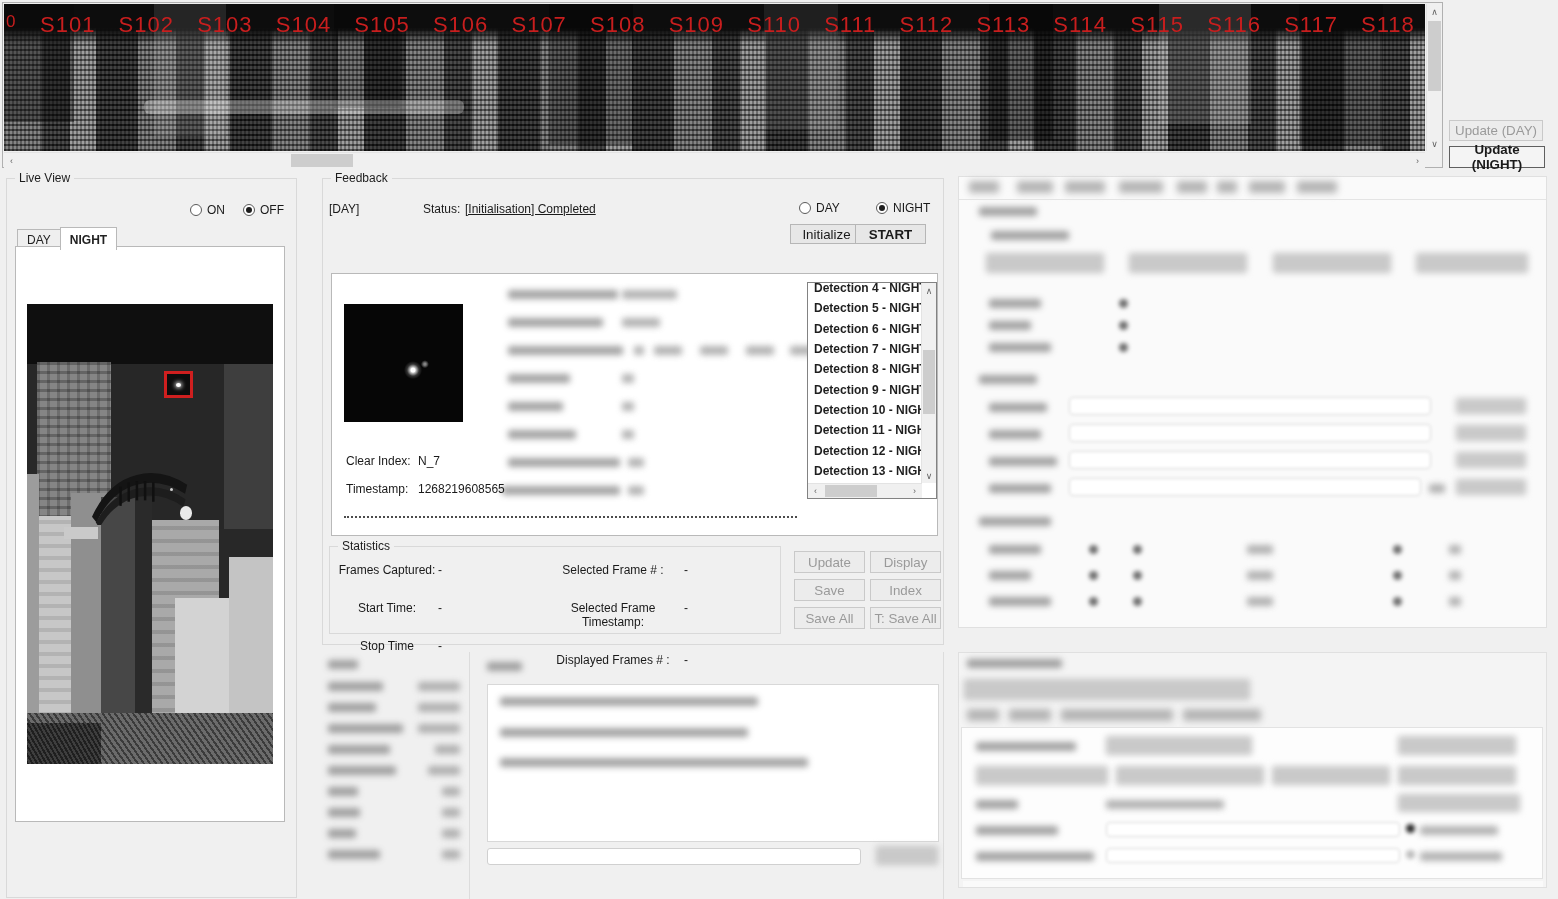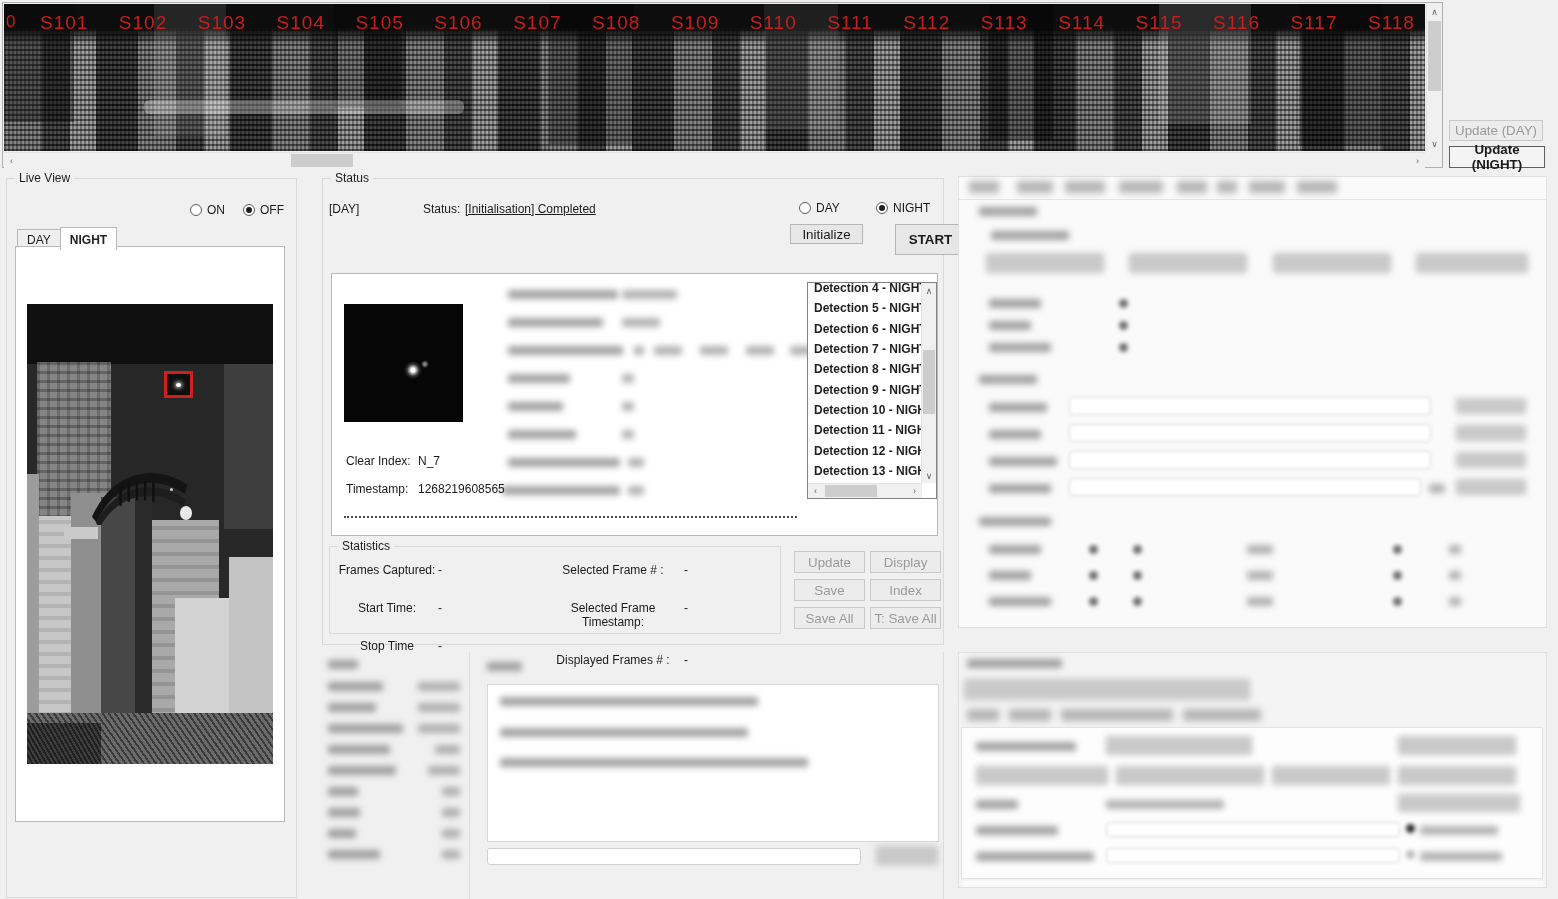--- a/index.html
+++ b/index.html
@@ -35,21 +35,21 @@
   #pano-panel { position:absolute; left:2px; top:2px; width:1441px; height:166px; background:#f0f0f0; border:1px solid #b0b0b0; }
   #pano-viewport { position:absolute; left:1px; top:1px; width:1421px; height:147px; overflow:hidden;
     background:
       linear-gradient(180deg,#0d0d0d 0px,#0d0d0d 24px,rgba(13,13,13,0) 40px),
       repeating-linear-gradient(0deg, rgba(0,0,0,.42) 0 2px, rgba(255,255,255,.10) 2px 5px),
       repeating-linear-gradient(90deg, rgba(0,0,0,.35) 0 2px, rgba(255,255,255,.06) 2px 4px),
       repeating-linear-gradient(90deg,#6f6f6f 0 38px,#2b2b2b 38px 66px,#8d8d8d 66px 92px,#202020 92px 134px);
     background-color:#3a3a3a; }
   .pk { position:absolute; top:0; }
   #pano-labels { position:absolute; left:0; top:8px; width:1421px; display:flex; justify-content:space-between; padding:0 10px 0 36px; }
-  .sector-label { font-size:19px; letter-spacing:1px; }
+  .sector-label { font-size:22px; letter-spacing:1px; }
   #pano-partial { position:absolute; left:2px; top:8px; font-size:17px; }
   #pano-hscroll { left:1px; top:149px; width:1421px; height:16px; }
   #pano-vscroll { left:1423px; top:1px; width:16px; height:147px; }
 
   #update-day   { left:1449px; top:120px; width:94px; height:21px; }
   #update-night { left:1449px; top:146px; width:96px; height:22px; }
 
   
   #live-view { left:6px; top:178px; width:291px; height:720px; }
   #lv-radios { position:absolute; right:12px; top:24px; display:flex; gap:18px; }
@@ -60,21 +60,21 @@
 
   
   #results { left:322px; top:178px; width:622px; height:467px; }
   #res-header { position:absolute; left:4px; top:18px; width:614px; height:24px; }
   #res-tag { position:absolute; left:2px; top:5px; }
   #res-status-label { position:absolute; left:96px; top:5px; }
   #res-status-value { position:absolute; left:138px; top:5px;text-decoration:underline; }
   #res-radio-day { position:absolute; left:472px; top:4px; }
   #res-radio-night { position:absolute; left:549px; top:4px; }
   #btn-initialize { left:467px; top:45px; width:73px; height:20px;text-align:right; }
-  #btn-start { left:532px; top:45px; width:71px; height:31px; font-weight:700;margin-left:40px; }
+  #btn-start { left:532px; top:45px; width:71px; height:20px; font-weight:700; }
   #res-tabs { left:8px; top:74px; }
   #res-page { left:8px; top:94px; width:607px; height:263px; }
   #det-thumb { position:absolute; left:12px; top:30px; width:119px; height:118px;
       background:
         radial-gradient(circle at 58% 56%, #ffffff 0 2px, rgba(255,255,255,.75) 3px, rgba(255,255,255,.18) 6px, transparent 9px),
         radial-gradient(circle at 68% 51%, rgba(255,255,255,.5) 0 1px, transparent 4px),
         #060606; }
   #det-frame-label { position:absolute; left:14px; top:180px; }
   #det-frame-value { position:absolute; left:86px; top:180px; }
   #det-ts-label { position:absolute; left:14px; top:208px; }
@@ -216,21 +216,21 @@
         <div class="lv" style="left:0;bottom:0;width:100%;height:11%;background:#6b6b6b;background-image:repeating-linear-gradient(55deg,rgba(0,0,0,.45) 0 2px,transparent 2px 5px)"></div>
         <div class="lv" style="left:0;bottom:0;width:30%;height:9%;background:#3e3e3e;background-image:repeating-linear-gradient(60deg,rgba(0,0,0,.5) 0 2px,transparent 2px 4px)"></div>
         <div class="lv" style="left:55.5%;top:14.5%;width:29px;height:27px;border:3px solid #cf1f1f;background:#0d0d0d">
           <div style="position:absolute;left:9px;top:9px;width:5px;height:4px;background:#fff;border-radius:50%;box-shadow:0 0 4px 1px rgba(255,255,255,.9)"></div>
         </div>
       </div>
     </div>
   </div>
 
   <div class="group" id="results">
-    <span class="group-title">Status</span>
+    <span class="group-title">Feedback</span>
     <div id="res-header">
       <span id="res-tag">[DAY]</span>
       <span id="res-status-label">Status:</span>
       <span id="res-status-value">[Initialisation] Completed</span>
       <span class="radio" id="res-radio-day">
           <span class="dot"></span>
           <span>DAY</span>
         </span>
       <span class="radio checked" id="res-radio-night">
           <span class="dot"></span>

